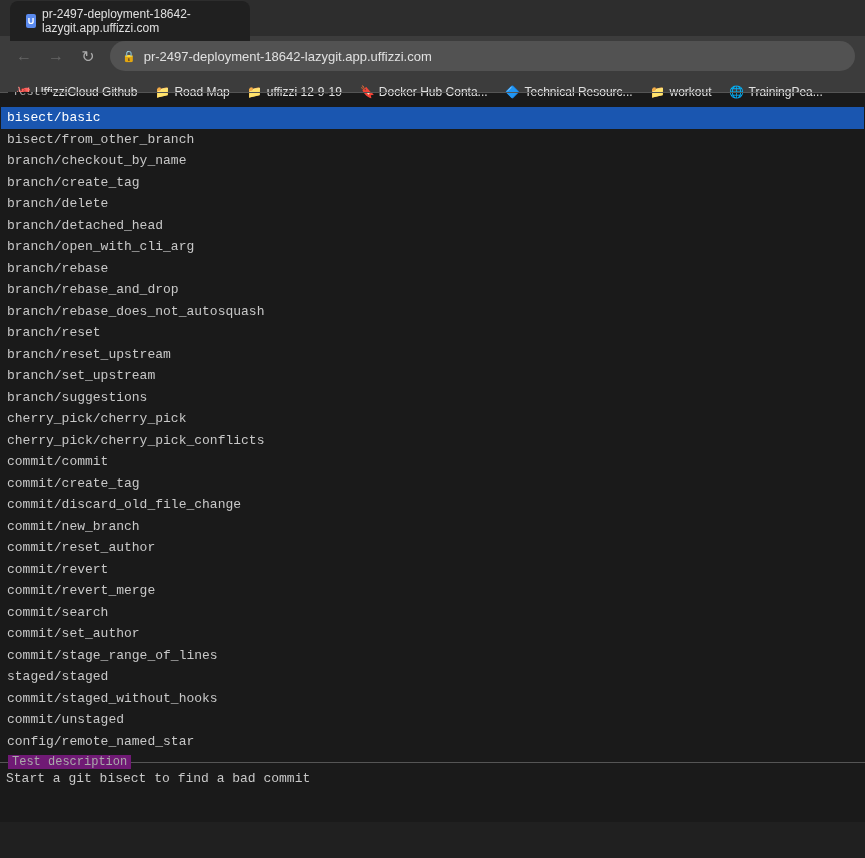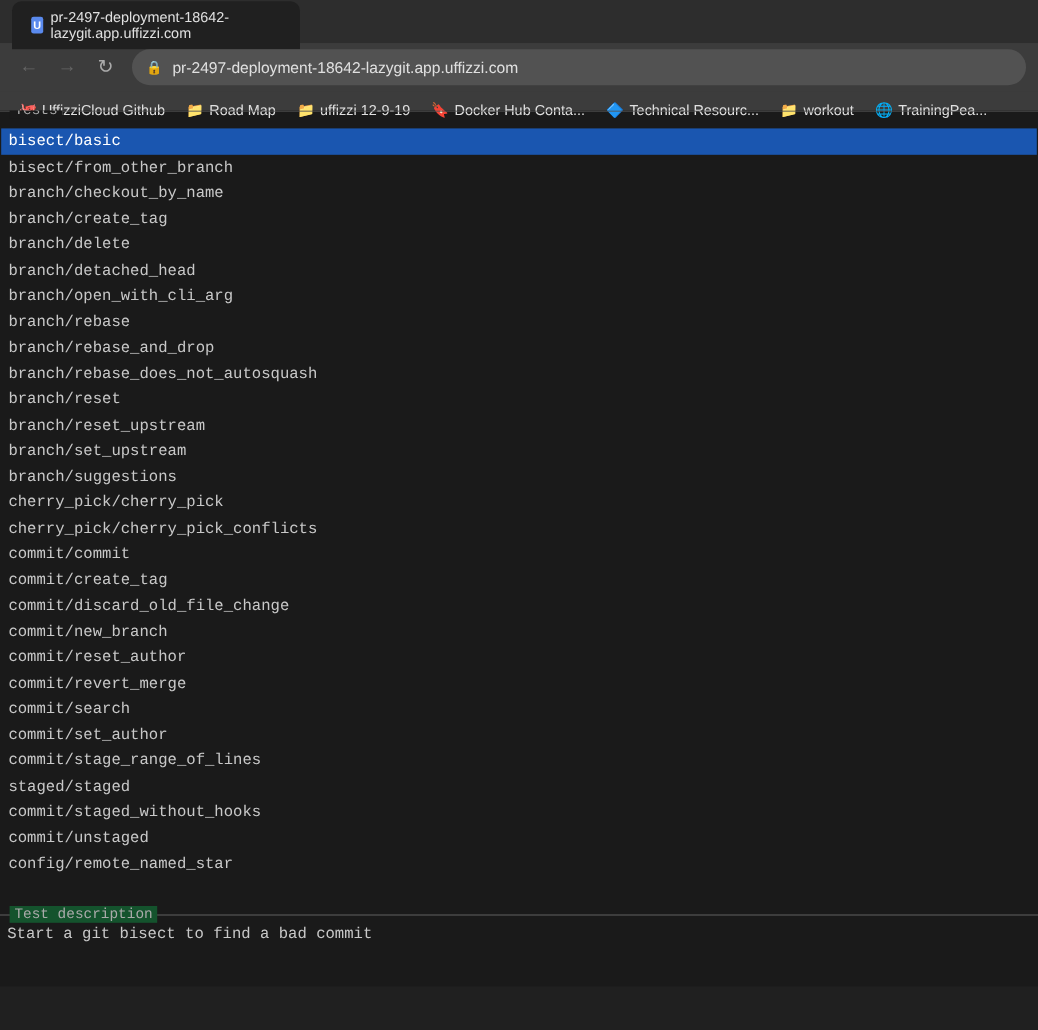--- a/index.html
+++ b/index.html
@@ -211,21 +211,21 @@
       border-top: 1px solid #555;
       position: relative;
       min-height: 60px;
       padding-bottom: 8px;
     }
 
     .description-label {
       position: absolute;
       top: -8px;
       left: 8px;
-      background: #14532d;
+      background: #701a75;
       padding: 0 4px;
       color: #aaa;
       font-size: 12px;
       font-family: 'Courier New', Courier, monospace;
     }
 
     .description-text {
       padding: 8px 6px 4px 6px;
       color: #c8c8c8;
       font-family: 'Courier New', Courier, monospace;
@@ -309,20 +309,21 @@
         <div class="test-item">branch/reset_upstream</div>
         <div class="test-item">branch/set_upstream</div>
         <div class="test-item">branch/suggestions</div>
         <div class="test-item">cherry_pick/cherry_pick</div>
         <div class="test-item">cherry_pick/cherry_pick_conflicts</div>
         <div class="test-item">commit/commit</div>
         <div class="test-item">commit/create_tag</div>
         <div class="test-item">commit/discard_old_file_change</div>
         <div class="test-item">commit/new_branch</div>
         <div class="test-item">commit/reset_author</div>
+        <div class="test-item">commit/revert</div>
         <div class="test-item">commit/revert_merge</div>
         <div class="test-item">commit/search</div>
         <div class="test-item">commit/set_author</div>
         <div class="test-item">commit/stage_range_of_lines</div>
         <div class="test-item">staged/staged</div>
         <div class="test-item">commit/staged_without_hooks</div>
         <div class="test-item">commit/unstaged</div>
         <div class="test-item">config/remote_named_star</div>
       </div>
   </div>

